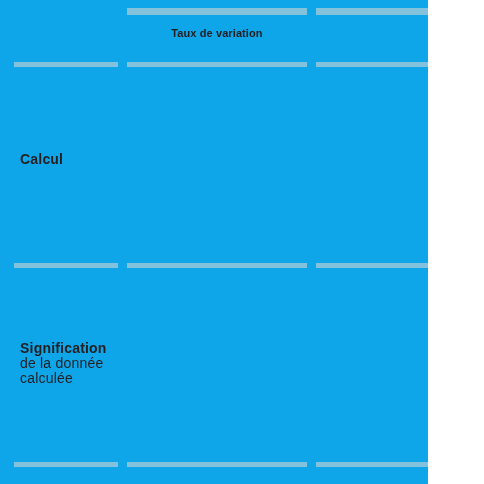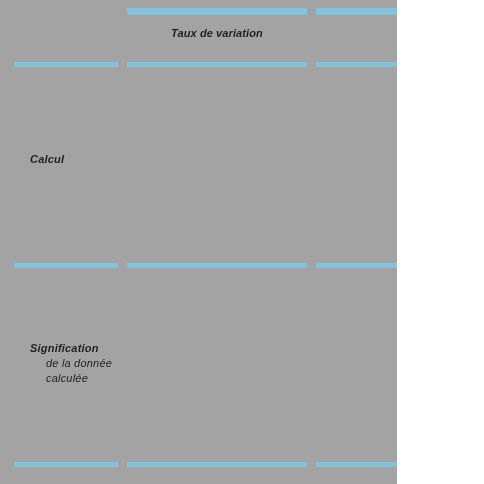--- a/index.html
+++ b/index.html
@@ -7,25 +7,24 @@
     margin: 0;
     padding: 0;
     background: #ffffff;
   }
   body {
     font-family: "Liberation Sans", sans-serif;
   }
 
   #page {
     position: relative;
-    width: 397px;
+    width: 428px;
     height: 484px;
-    background: #a3a3a3;
+    background: #0ea5e9;
     overflow: hidden;
-    font-style: italic;
   }
 
   
   .bar {
     position: absolute;
     background: #82c2dd;
     border-radius: 0;
   }
   .bar.thick { height: 7px; }
   .bar.thin  { height: 5px; }
@@ -51,33 +50,32 @@
     letter-spacing: 0.1px;
     text-align: center;
     white-space: nowrap;
   }
   .col-header.b { left: 127px; width: 180px; }
   .col-header.c { left: 316px; width: 152px; }
 
   
   .row-label {
     position: absolute;
-    left: 30px;
+    left: 20px;
     width: 110px;
-    font-size: 11px;
+    font-size: 14px;
     font-weight: bold;
     color: #231f20;
     letter-spacing: 0.2px;
     line-height: 15px;
   }
   .row-label .line-2 {
     display: block;
     font-weight: normal;
     letter-spacing: 0.2px;
-    margin-left: 16px;
   }
   .label-calcul { top: 152px; }
   .label-signification { top: 341px; }
 
   
   .cell {
     position: absolute;
     background: transparent;
   }
 </style>

